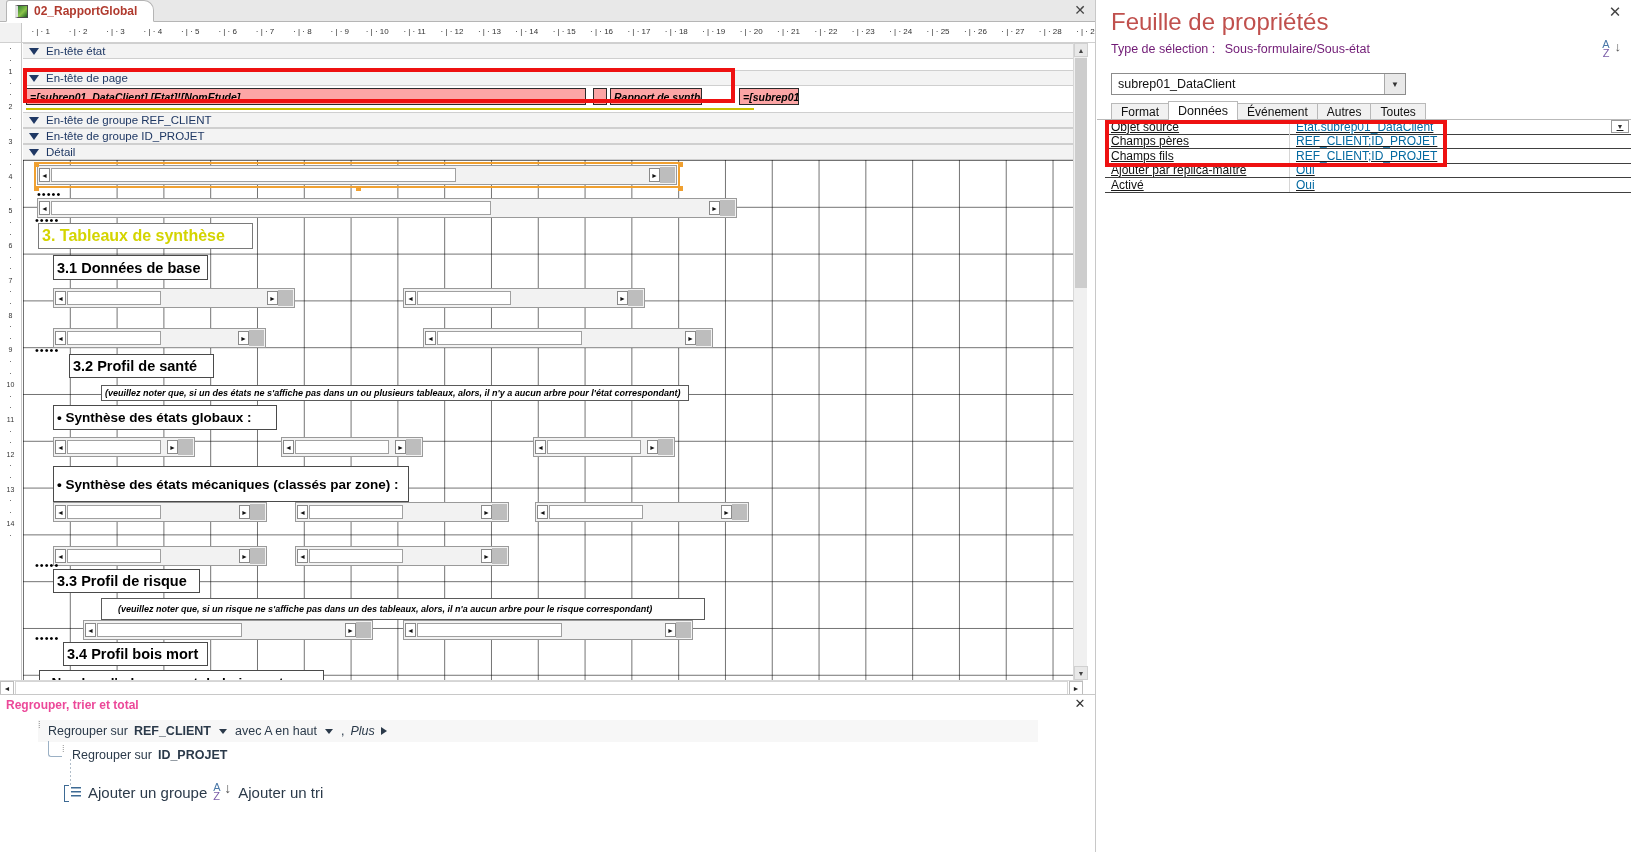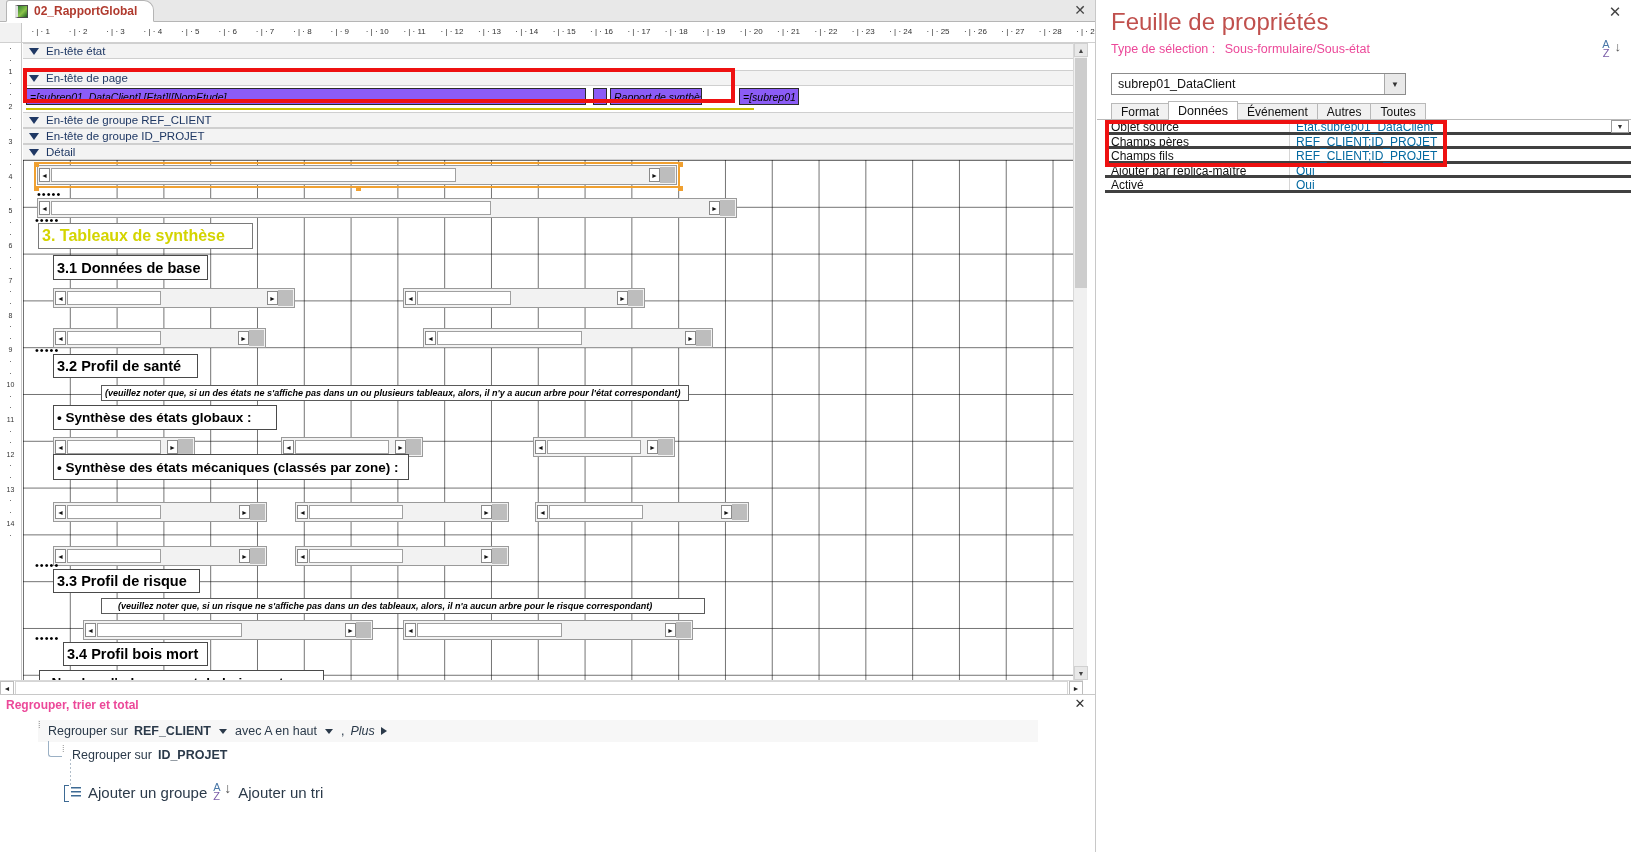--- a/index.html
+++ b/index.html
@@ -104,22 +104,22 @@
       linear-gradient(to right, rgba(0,0,0,0.55) 1px, transparent 1px),
       linear-gradient(to bottom, rgba(0,0,0,0.55) 1px, transparent 1px);
     background-size: 46.8px 46.8px;
     background-position: 0 0;
   }
   .band.pagehdr {
     background-image: none;
     background: #ffffff;
   }
   .txtbox {
-    position: absolute; background:#8b5cf6; border:1px solid #2b2b2b;
-    font-size: 10.5px; font-style: italic; font-weight: normal;
+    position: absolute; background:#fca5a5; border:1px solid #2b2b2b;
+    font-size: 10.5px; font-style: italic; font-weight: bold;
     color: #000; padding: 1px 3px; white-space: nowrap; overflow: hidden;
     line-height: 14px;
   }
   .yellowline {
     position:absolute; height:2px; background:#c8c000;
   }
 
   
   .redbox {
     position: absolute; border: 4px solid #ee1111; pointer-events: none; z-index: 40;
@@ -266,21 +266,21 @@
   }
   .ps-close {
     position:absolute; right:8px; top:4px; width:16px;height:16px;
     text-align:center;line-height:15px;font-size:15px;color:#444;cursor:pointer;
   }
   .ps-title {
     position:absolute; left:14px; top:8px; font-size:24px; color:#c0504d;
     font-weight: normal;
   }
   .ps-subtitle {
-    position:absolute; left:14px; top:42px; font-size:12.5px; color:#ec4899;
+    position:absolute; left:14px; top:42px; font-size:12.5px; color:#701a75;
   }
   .ps-sortbtn {
     position:absolute; right:14px; top:40px; width:22px; height:26px;
     font-size:11px; line-height:9px; text-align:center; cursor:pointer;
   }
   .ps-sortbtn .a{color:#4a78a8;display:block}
   .ps-sortbtn .z{color:#7a5ca8;display:block}
   .ps-sortbtn .ar{position:absolute;right:-4px;top:2px;font-size:13px;color:#555}
   .ps-combo {
     position:absolute; left:14px; top:73px; width:295px; height:22px;
@@ -301,22 +301,23 @@
     display:flex;align-items:center; margin-right:-1px; cursor:pointer;
   }
   .ps-tab.active { background:#ffffff; height:19px; font-size:12.5px; position:relative; z-index:2;}
   .ps-tabline {
     position:absolute; left:0; right:0; top:119px; height:1px; background:#b9b9b9;
   }
   .ps-grid {
     position:absolute; left:8px; top:120px; right:0; font-size:12px;
   }
   .ps-row {
-    display:flex; height:14.5px; 
-    border-bottom:3px solid #404040;
+    display:flex; height:14.5px; align-items:center;
+    border-bottom:1px solid #404040;
+    text-decoration:underline;
   }
   .ps-row .k {
     width:185px; padding-left:6px; border-right:1px solid #d6d6d6; color:#111;
     overflow:hidden; white-space:nowrap;
   }
   .ps-row .v { flex:1; padding-left:6px; color:#0369a1; white-space:nowrap; }
   .ps-row .vdrop {
     width:18px; height:13px; margin-right:2px; background:#ffffff;
     border:1px solid #9a9a9a; display:flex;align-items:center;justify-content:center;
     font-size:7px;color:#333;
@@ -473,21 +474,21 @@
         </div>
         <div class="subrep" style="left:400px;top:168px;width:290px;">
           <div class="whitefill" style="right:130px;"></div>
           <div class="arr-l">◄</div>
           <div class="arr-r">►</div>
           <div class="thumb"></div>
         </div>
 
         <div class="dots" style="left:12px;top:188px;">•••••</div>
 
-        <div class="lbl h2" style="left:30px;top:194px;width:145px;height:24px;">3.2 Profil de santé</div>
+        <div class="lbl h2" style="left:46px;top:194px;width:145px;height:24px;">3.2 Profil de santé</div>
 
         <div class="note" style="left:30px;top:225px;width:588px;height:16px;">(veuillez noter que, si un des états ne s'affiche pas dans un ou plusieurs tableaux, alors, il n'y a aucun arbre pour l'état correspondant)</div>
 
         <div class="lbl bullet" style="left:30px;top:245px;width:224px;height:25px;">•  Synthèse des états globaux :</div>
 
         <div class="subrep" style="left:30px;top:277px;width:142px;">
           <div class="whitefill" style="right:33px;"></div>
           <div class="arr-l">◄</div>
           <div class="arr-r">►</div>
           <div class="thumb"></div>
@@ -498,21 +499,21 @@
           <div class="arr-r">►</div>
           <div class="thumb"></div>
         </div>
         <div class="subrep" style="left:510px;top:277px;width:142px;">
           <div class="whitefill" style="right:33px;"></div>
           <div class="arr-l">◄</div>
           <div class="arr-r">►</div>
           <div class="thumb"></div>
         </div>
 
-        <div class="lbl bullet" style="left:30px;top:294px;width:356px;height:26px;">•  Synthèse des états mécaniques (classés par zone) :</div>
+        <div class="lbl bullet" style="left:30px;top:306px;width:356px;height:36px;">•  Synthèse des états mécaniques (classés par zone) :</div>
 
         <div class="subrep" style="left:30px;top:342px;width:214px;">
           <div class="whitefill" style="right:105px;"></div>
           <div class="arr-l">◄</div>
           <div class="arr-r">►</div>
           <div class="thumb"></div>
         </div>
         <div class="subrep" style="left:272px;top:342px;width:214px;">
           <div class="whitefill" style="right:105px;"></div>
           <div class="arr-l">◄</div>
@@ -536,21 +537,21 @@
           <div class="whitefill" style="right:105px;"></div>
           <div class="arr-l">◄</div>
           <div class="arr-r">►</div>
           <div class="thumb"></div>
         </div>
 
         <div class="dots" style="left:12px;top:403px;">•••••</div>
 
         <div class="lbl h2" style="left:30px;top:409px;width:147px;height:24px;">3.3 Profil de risque</div>
 
-        <div class="note" style="left:30px;top:438px;width:604px;height:16px;padding-left:16px;">(veuillez noter que, si un risque ne s'affiche pas dans un des tableaux, alors, il n'a aucun arbre pour le risque correspondant)</div>
+        <div class="note" style="left:30px;top:438px;width:604px;height:22px;padding-left:16px;">(veuillez noter que, si un risque ne s'affiche pas dans un des tableaux, alors, il n'a aucun arbre pour le risque correspondant)</div>
 
         <div class="subrep" style="left:60px;top:460px;width:290px;">
           <div class="whitefill" style="right:130px;"></div>
           <div class="arr-l">◄</div>
           <div class="arr-r">►</div>
           <div class="thumb"></div>
         </div>
         <div class="subrep" style="left:380px;top:460px;width:290px;">
           <div class="whitefill" style="right:130px;"></div>
           <div class="arr-l">◄</div>

